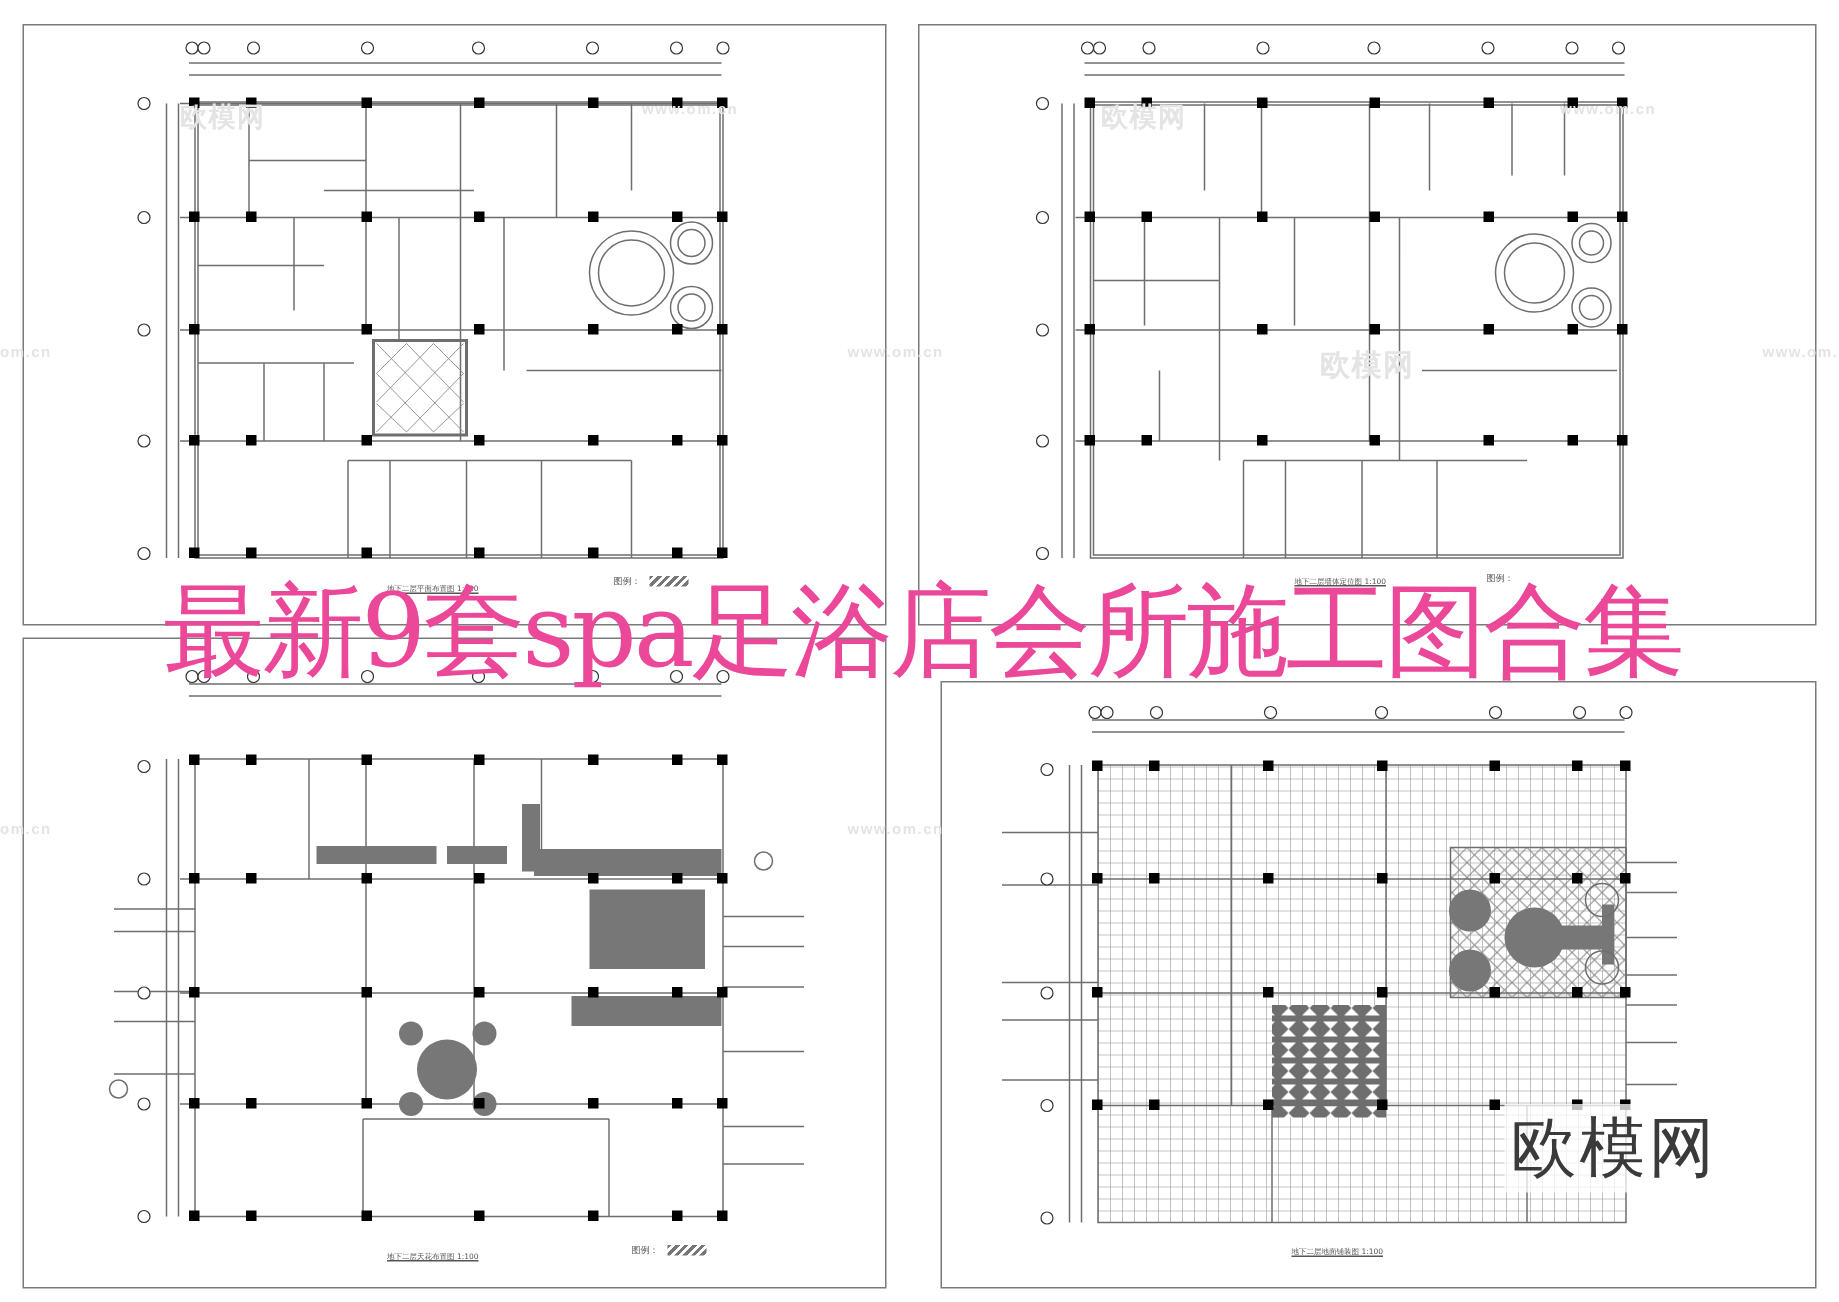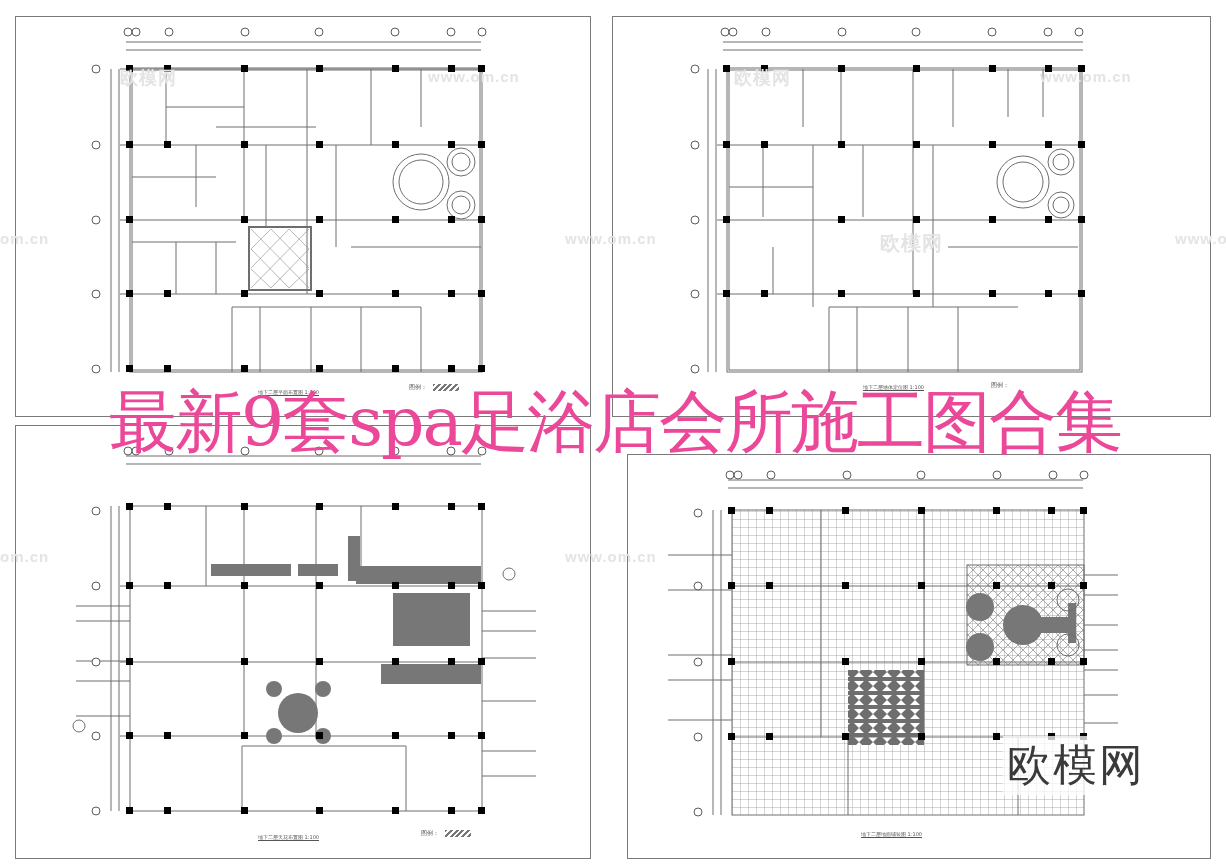--- a/index.html
+++ b/index.html
@@ -5,21 +5,21 @@
   html, body { margin:0; padding:0; background:#ffffff; }
   body { width:1226px; height:868px; position:relative; overflow:hidden; font-family:"DejaVu Sans", sans-serif; }
   .sheet { position:absolute; border:1px solid #7a7a7a; background:#fff; }
   .sheet svg { position:absolute; left:0; top:0; }
   .headline {
     position:absolute; left:55px; top:384px; width:1120px; height:76px;
     color:#ec4899; font-family:"DejaVu Serif", serif; font-weight:normal;
     font-size:68px; line-height:76px; letter-spacing:-2px; white-space:nowrap;
     text-align:center;
   }
-  .wm { position:absolute; color:#e4e4e4; font-family:"Liberation Sans", sans-serif; font-size:15px; font-weight:bold; letter-spacing:1px; }
+  .wm { position:absolute; color:#e4e4e4; font-family:"Liberation Sans", sans-serif; font-size:10px; font-weight:bold; letter-spacing:1px; }
   .logo-wm { position:absolute; left:1003px; top:736px; color:#3a3a3a; font-family:"DejaVu Sans", sans-serif; font-size:44px; letter-spacing:2px; background:rgba(255,255,255,0.75); padding:0 4px; }
   .caption { position:absolute; font-size:5px; color:#555; text-decoration:underline; white-space:nowrap; }
   .legend { position:absolute; font-size:6px; color:#555; white-space:nowrap; }
   .legend .hatch { display:inline-block; width:26px; height:7px; background:repeating-linear-gradient(135deg,#777 0 2px,#fff 2px 4px); vertical-align:middle; margin-left:4px; }
 </style>
 </head>
 <body>
 
 <div class="sheet" style="left:15px;top:16px;width:574px;height:399px;">
   <svg width="574" height="399">

